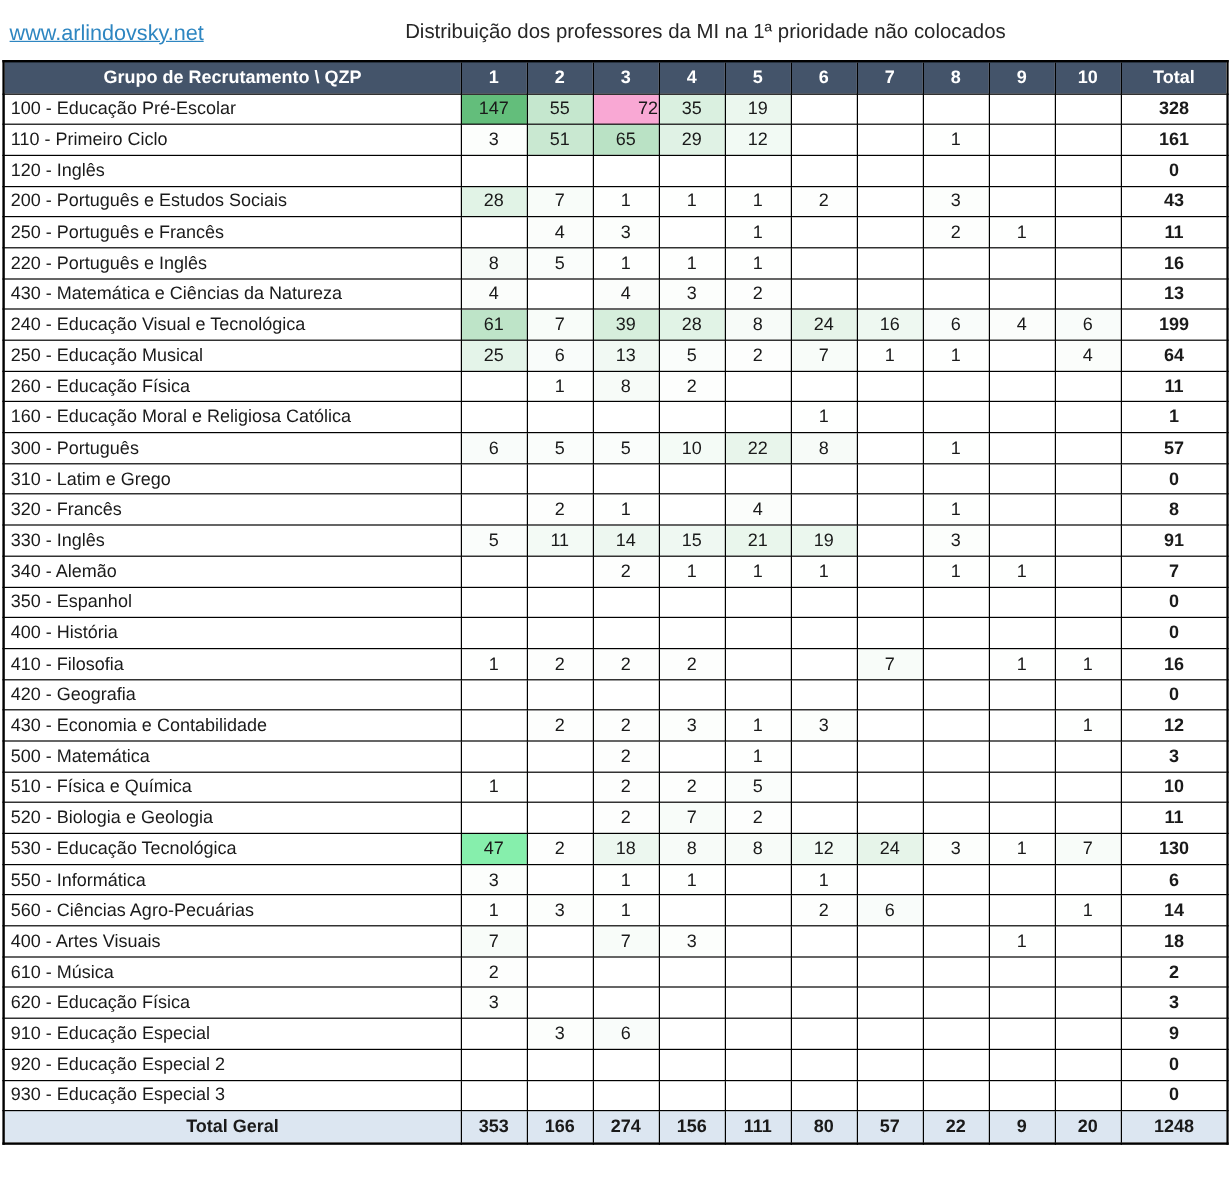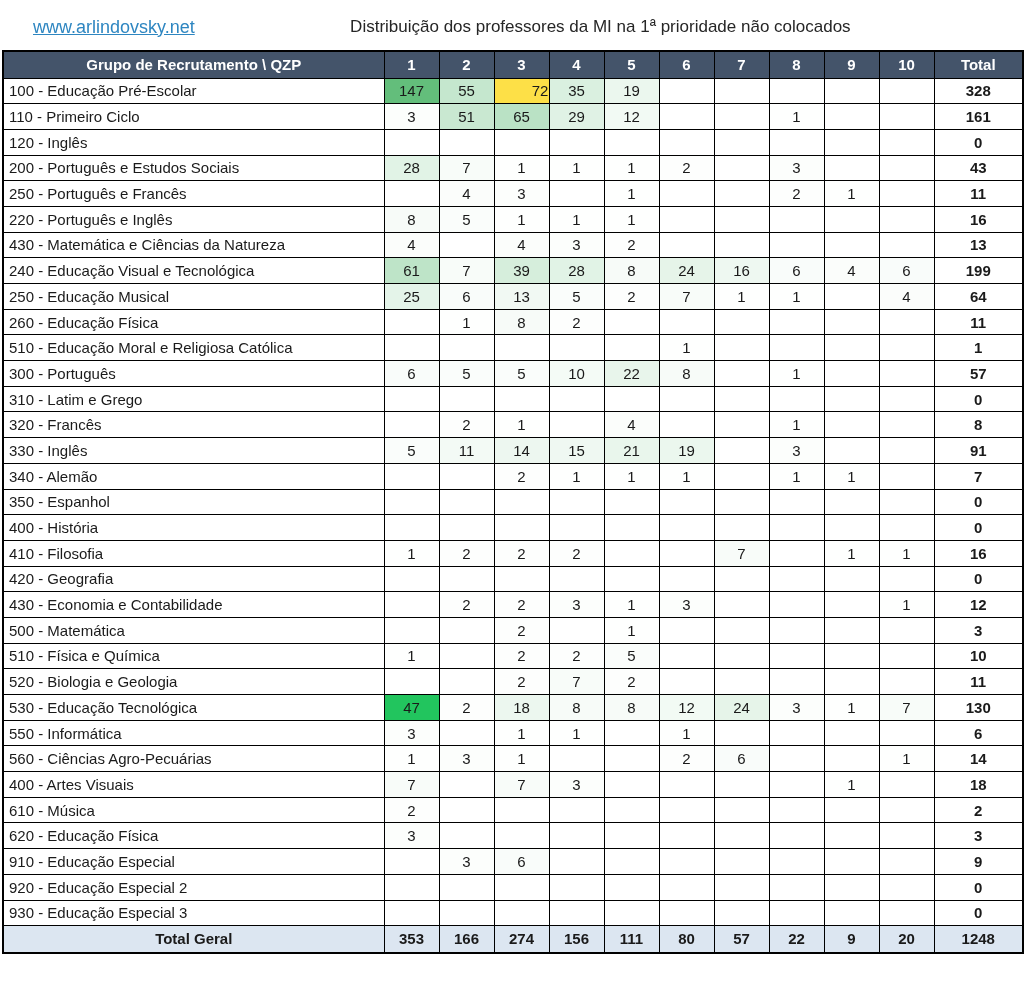--- a/index.html
+++ b/index.html
@@ -4,21 +4,21 @@
 <style>
   :root{
     --header-bg:#44546A; --header-text:#FFFFFF; --footer-bg:#DCE6F1;
     --link-color:#2E86C1; --title-color:#262626; --border:#000000;
   }
   html,body{margin:0;padding:0;}
   body{
     width:1024px;height:1000px;background:#ffffff;
     font-family:"Liberation Sans", sans-serif;color:#1a1a1a;overflow:hidden;
   }
-  .topbar{display:flex;align-items:center;padding:13px 18px 9px 8px;height:28px;margin-left:25px;}
+  .topbar{display:flex;align-items:center;padding:13px 18px 9px 8px;height:28px;}
   .site-link{font-size:18px;color:var(--link-color);text-decoration:underline;cursor:pointer;white-space:nowrap;}
   .page-title{flex:1;text-align:center;font-size:17px;color:var(--title-color);white-space:nowrap;}
   table{
     border-collapse:collapse;table-layout:fixed;margin-left:2px;width:1020px;
     border:2px solid var(--border);
   }
   th,td{border:1px solid var(--border);padding:0;overflow:hidden;white-space:nowrap;box-sizing:border-box;}
   thead th{
     background:var(--header-bg);color:var(--header-text);
     font-weight:bold;font-size:15px;height:27px;text-align:center;
@@ -57,21 +57,21 @@
         <th>9</th>
         <th>10</th>
         <th class="th-total">Total</th>
     </tr>
   </thead>
   <tbody id="table-body">
       <tr>
         <td class="lbl">100 - Educação Pré-Escolar</td>
         <td class="num" style="background: rgb(99, 190, 123);">147</td>
         <td class="num" style="background: rgb(197, 231, 206);">55</td>
-        <td class="num" style="background: #fde047; padding-left: 37px;">72</td>
+        <td class="num" style="background: #f9a8d4; padding-left: 37px;">72</td>
         <td class="num" style="background: rgb(218, 240, 224);">35</td>
         <td class="num" style="background: rgb(235, 247, 238);">19</td>
         <td class="num"></td>
         <td class="num"></td>
         <td class="num"></td>
         <td class="num"></td>
         <td class="num"></td>
         <td class="tot">328</td>
       </tr>
       <tr>
@@ -194,21 +194,21 @@
         <td class="num" style="background: rgb(253, 254, 253);">2</td>
         <td class="num"></td>
         <td class="num"></td>
         <td class="num"></td>
         <td class="num"></td>
         <td class="num"></td>
         <td class="num"></td>
         <td class="tot">11</td>
       </tr>
       <tr>
-        <td class="lbl">510 - Educação Moral e Religiosa Católica</td>
+        <td class="lbl">160 - Educação Moral e Religiosa Católica</td>
         <td class="num"></td>
         <td class="num"></td>
         <td class="num"></td>
         <td class="num"></td>
         <td class="num"></td>
         <td class="num" style="background: rgb(254, 255, 254);">1</td>
         <td class="num"></td>
         <td class="num"></td>
         <td class="num"></td>
         <td class="num"></td>
@@ -391,21 +391,21 @@
         <td class="num" style="background: rgb(253, 254, 253);">2</td>
         <td class="num"></td>
         <td class="num"></td>
         <td class="num"></td>
         <td class="num"></td>
         <td class="num"></td>
         <td class="tot">11</td>
       </tr>
       <tr>
         <td class="lbl">530 - Educação Tecnológica</td>
-        <td class="num" style="background: #22c55e;">47</td>
+        <td class="num" style="background: #86efac;">47</td>
         <td class="num" style="background: rgb(253, 254, 253);">2</td>
         <td class="num" style="background: rgb(236, 247, 239);">18</td>
         <td class="num" style="background: rgb(247, 251, 248);">8</td>
         <td class="num" style="background: rgb(247, 251, 248);">8</td>
         <td class="num" style="background: rgb(242, 250, 244);">12</td>
         <td class="num" style="background: rgb(230, 244, 233);">24</td>
         <td class="num" style="background: rgb(252, 254, 252);">3</td>
         <td class="num" style="background: rgb(254, 255, 254);">1</td>
         <td class="num" style="background: rgb(248, 252, 249);">7</td>
         <td class="tot">130</td>

